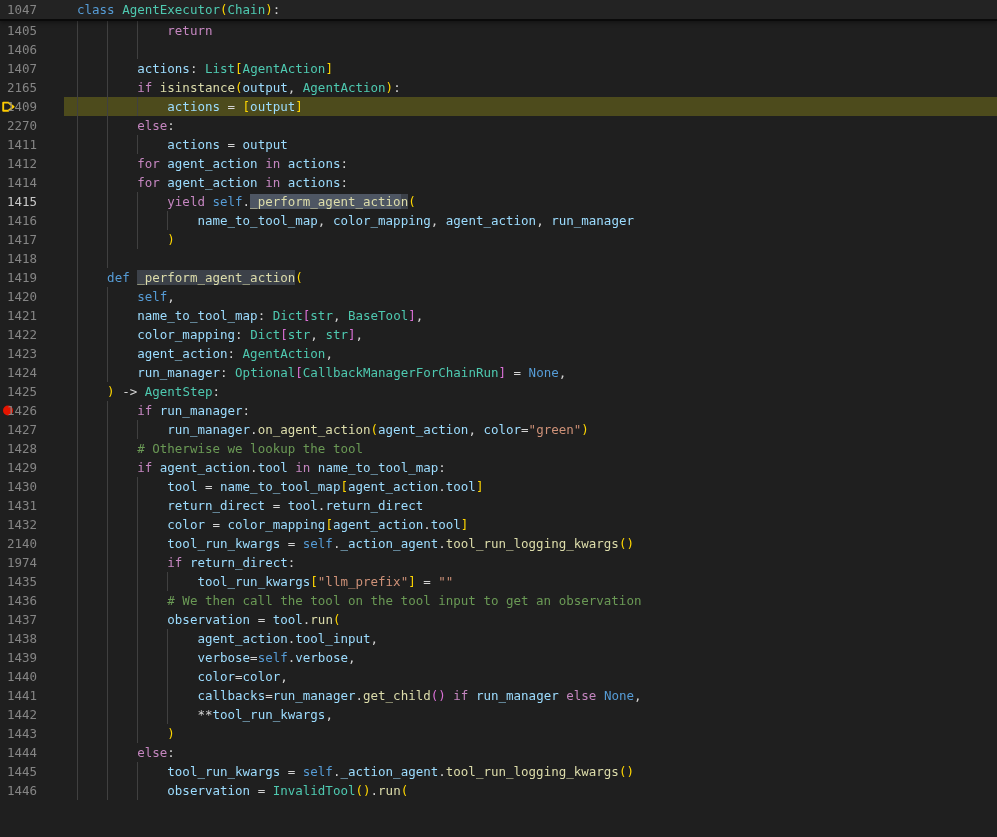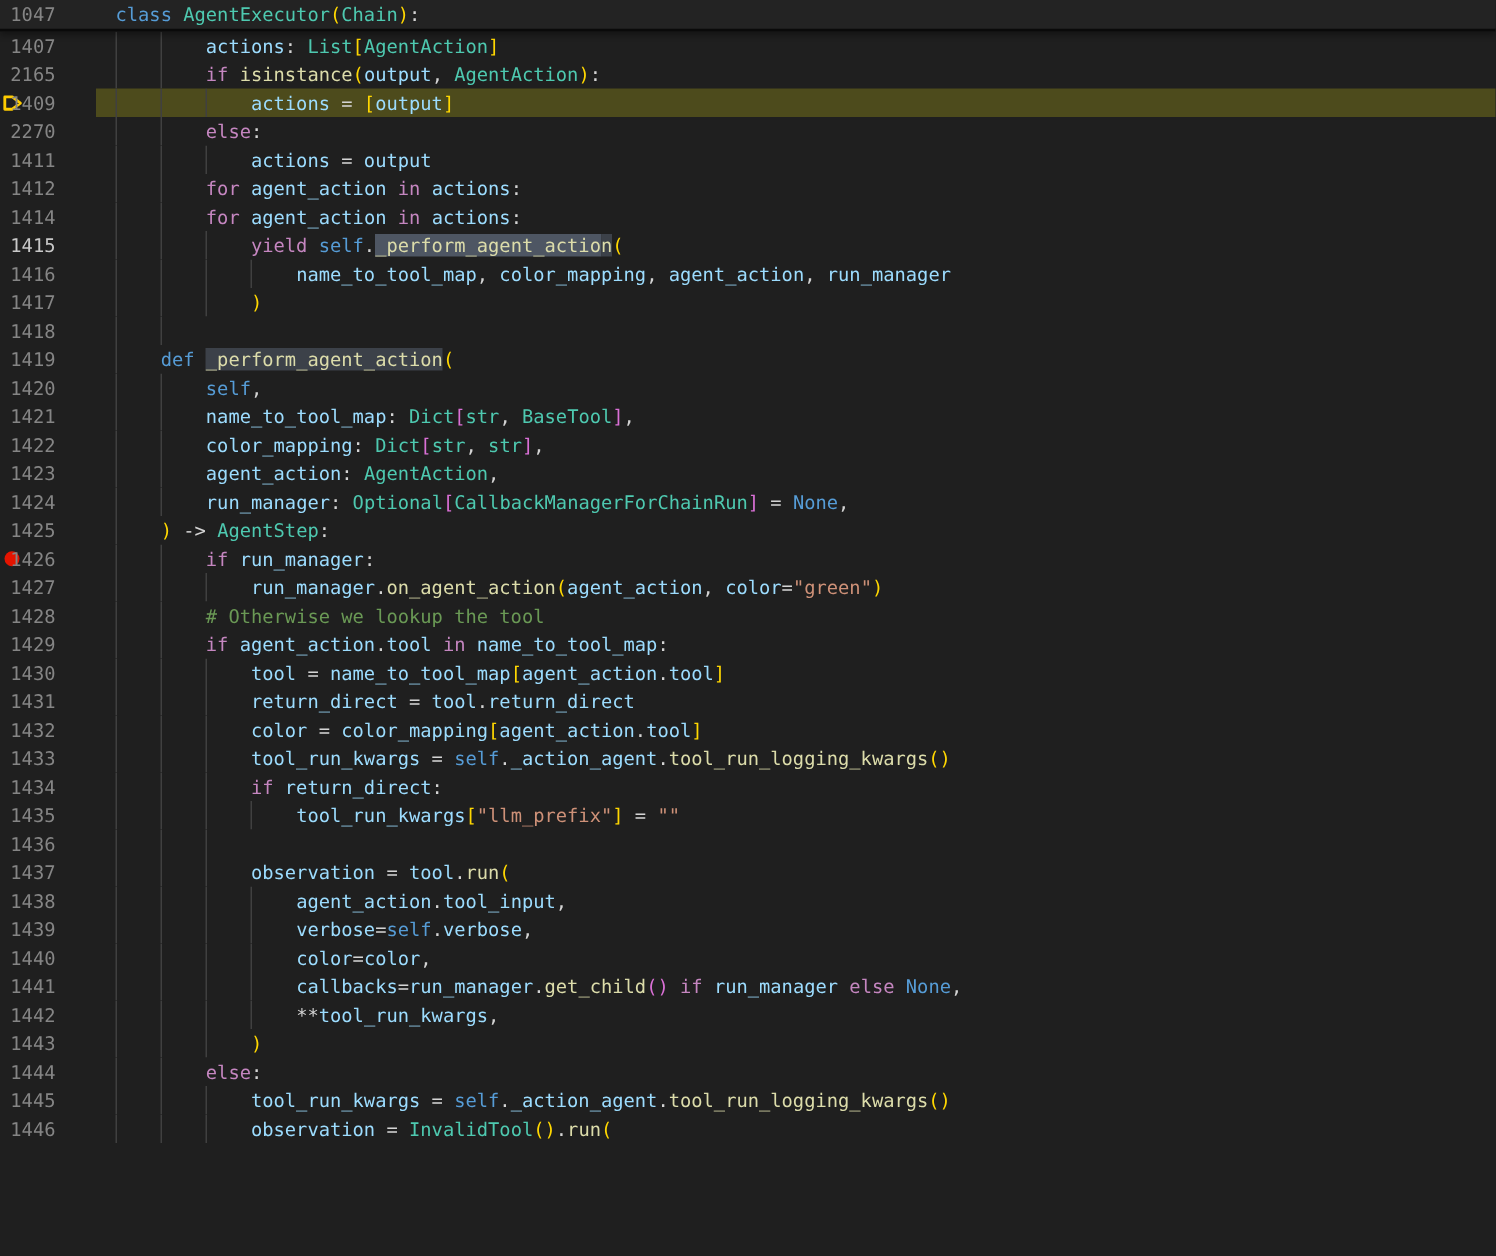--- a/index.html
+++ b/index.html
@@ -27,20 +27,32 @@
       <div class="row">
         <div class="gutter">
           <span class="lnum">1047</span>
         </div>
         <div class="code"><span class="tok"><span style="color: rgb(86, 156, 214);">class </span><span style="color: rgb(78, 201, 176);">AgentExecutor</span><span style="color: rgb(255, 215, 0);">(</span><span style="color: rgb(78, 201, 176);">Chain</span><span style="color: rgb(255, 215, 0);">)</span><span style="color: rgb(212, 212, 212);">:</span></span></div>
       </div>
     </div>
   <div id="lines-container">
       <div class="row">
         <div class="gutter">
+          <span class="lnum">1405</span>
+        </div>
+        <div class="code"><span class="guide" style="left: calc(0ch + 13px);"></span><span class="guide" style="left: calc(4ch + 13px);"></span><span class="guide" style="left: calc(8ch + 13px);"></span><span class="tok"><span>            </span><span style="color: rgb(197, 134, 192);">return</span></span></div>
+      </div>
+      <div class="row">
+        <div class="gutter">
+          <span class="lnum">1406</span>
+        </div>
+        <div class="code"><span class="guide" style="left: calc(0ch + 13px);"></span><span class="guide" style="left: calc(4ch + 13px);"></span><span class="guide" style="left: calc(8ch + 13px);"></span><span class="tok"></span></div>
+      </div>
+      <div class="row">
+        <div class="gutter">
           <span class="lnum">1407</span>
         </div>
         <div class="code"><span class="guide" style="left: calc(0ch + 13px);"></span><span class="guide" style="left: calc(4ch + 13px);"></span><span class="tok"><span>        </span><span style="color: rgb(156, 220, 254);">actions</span><span style="color: rgb(212, 212, 212);">: </span><span style="color: rgb(78, 201, 176);">List</span><span style="color: rgb(255, 215, 0);">[</span><span style="color: rgb(78, 201, 176);">AgentAction</span><span style="color: rgb(255, 215, 0);">]</span></span></div>
       </div>
       <div class="row">
         <div class="gutter">
           <span class="lnum">2165</span>
         </div>
         <div class="code"><span class="guide" style="left: calc(0ch + 13px);"></span><span class="guide" style="left: calc(4ch + 13px);"></span><span class="tok"><span>        </span><span style="color: rgb(197, 134, 192);">if </span><span style="color: rgb(220, 220, 170);">isinstance</span><span style="color: rgb(255, 215, 0);">(</span><span style="color: rgb(156, 220, 254);">output</span><span style="color: rgb(212, 212, 212);">, </span><span style="color: rgb(78, 201, 176);">AgentAction</span><span style="color: rgb(255, 215, 0);">)</span><span style="color: rgb(212, 212, 212);">:</span></span></div>
       </div>
@@ -183,41 +195,41 @@
         <div class="code"><span class="guide" style="left: calc(0ch + 13px);"></span><span class="guide" style="left: calc(4ch + 13px);"></span><span class="guide" style="left: calc(8ch + 13px);"></span><span class="tok"><span>            </span><span style="color: rgb(156, 220, 254);">return_direct</span><span style="color: rgb(212, 212, 212);"> = </span><span style="color: rgb(156, 220, 254);">tool</span><span style="color: rgb(212, 212, 212);">.</span><span style="color: rgb(156, 220, 254);">return_direct</span></span></div>
       </div>
       <div class="row">
         <div class="gutter">
           <span class="lnum">1432</span>
         </div>
         <div class="code"><span class="guide" style="left: calc(0ch + 13px);"></span><span class="guide" style="left: calc(4ch + 13px);"></span><span class="guide" style="left: calc(8ch + 13px);"></span><span class="tok"><span>            </span><span style="color: rgb(156, 220, 254);">color</span><span style="color: rgb(212, 212, 212);"> = </span><span style="color: rgb(156, 220, 254);">color_mapping</span><span style="color: rgb(255, 215, 0);">[</span><span style="color: rgb(156, 220, 254);">agent_action</span><span style="color: rgb(212, 212, 212);">.</span><span style="color: rgb(156, 220, 254);">tool</span><span style="color: rgb(255, 215, 0);">]</span></span></div>
       </div>
       <div class="row">
         <div class="gutter">
-          <span class="lnum">1433</span>
+          <span class="lnum">2140</span>
         </div>
         <div class="code"><span class="guide" style="left: calc(0ch + 13px);"></span><span class="guide" style="left: calc(4ch + 13px);"></span><span class="guide" style="left: calc(8ch + 13px);"></span><span class="tok"><span>            </span><span style="color: rgb(156, 220, 254);">tool_run_kwargs</span><span style="color: rgb(212, 212, 212);"> = </span><span style="color: rgb(86, 156, 214);">self</span><span style="color: rgb(212, 212, 212);">.</span><span style="color: rgb(156, 220, 254);">_action_agent</span><span style="color: rgb(212, 212, 212);">.</span><span style="color: rgb(220, 220, 170);">tool_run_logging_kwargs</span><span style="color: rgb(255, 215, 0);">()</span></span></div>
       </div>
       <div class="row">
         <div class="gutter">
-          <span class="lnum">1434</span>
+          <span class="lnum">1974</span>
         </div>
         <div class="code"><span class="guide" style="left: calc(0ch + 13px);"></span><span class="guide" style="left: calc(4ch + 13px);"></span><span class="guide" style="left: calc(8ch + 13px);"></span><span class="tok"><span>            </span><span style="color: rgb(197, 134, 192);">if </span><span style="color: rgb(156, 220, 254);">return_direct</span><span style="color: rgb(212, 212, 212);">:</span></span></div>
       </div>
       <div class="row">
         <div class="gutter">
           <span class="lnum">1435</span>
         </div>
         <div class="code"><span class="guide" style="left: calc(0ch + 13px);"></span><span class="guide" style="left: calc(4ch + 13px);"></span><span class="guide" style="left: calc(8ch + 13px);"></span><span class="guide" style="left: calc(12ch + 13px);"></span><span class="tok"><span>                </span><span style="color: rgb(156, 220, 254);">tool_run_kwargs</span><span style="color: rgb(255, 215, 0);">[</span><span style="color: rgb(206, 145, 120);">"llm_prefix"</span><span style="color: rgb(255, 215, 0);">]</span><span style="color: rgb(212, 212, 212);"> = </span><span style="color: rgb(206, 145, 120);">""</span></span></div>
       </div>
       <div class="row">
         <div class="gutter">
           <span class="lnum">1436</span>
         </div>
-        <div class="code"><span class="guide" style="left: calc(0ch + 13px);"></span><span class="guide" style="left: calc(4ch + 13px);"></span><span class="guide" style="left: calc(8ch + 13px);"></span></div>
+        <div class="code"><span class="guide" style="left: calc(0ch + 13px);"></span><span class="guide" style="left: calc(4ch + 13px);"></span><span class="guide" style="left: calc(8ch + 13px);"></span><span class="tok"><span>            </span><span style="color: rgb(106, 153, 85);"># We then call the tool on the tool input to get an observation</span></span></div>
       </div>
       <div class="row">
         <div class="gutter">
           <span class="lnum">1437</span>
         </div>
         <div class="code"><span class="guide" style="left: calc(0ch + 13px);"></span><span class="guide" style="left: calc(4ch + 13px);"></span><span class="guide" style="left: calc(8ch + 13px);"></span><span class="tok"><span>            </span><span style="color: rgb(156, 220, 254);">observation</span><span style="color: rgb(212, 212, 212);"> = </span><span style="color: rgb(156, 220, 254);">tool</span><span style="color: rgb(212, 212, 212);">.</span><span style="color: rgb(220, 220, 170);">run</span><span style="color: rgb(255, 215, 0);">(</span></span></div>
       </div>
       <div class="row">
         <div class="gutter">
           <span class="lnum">1438</span>

